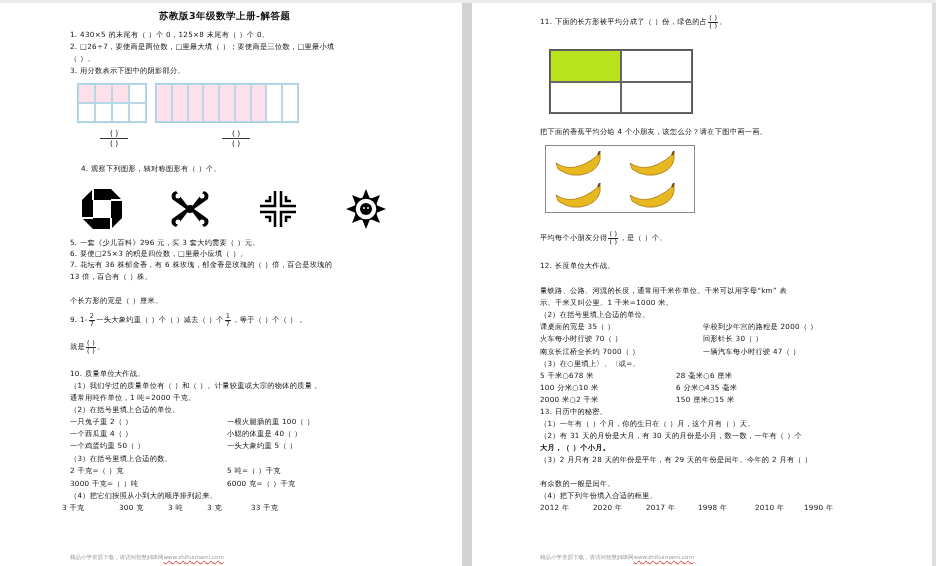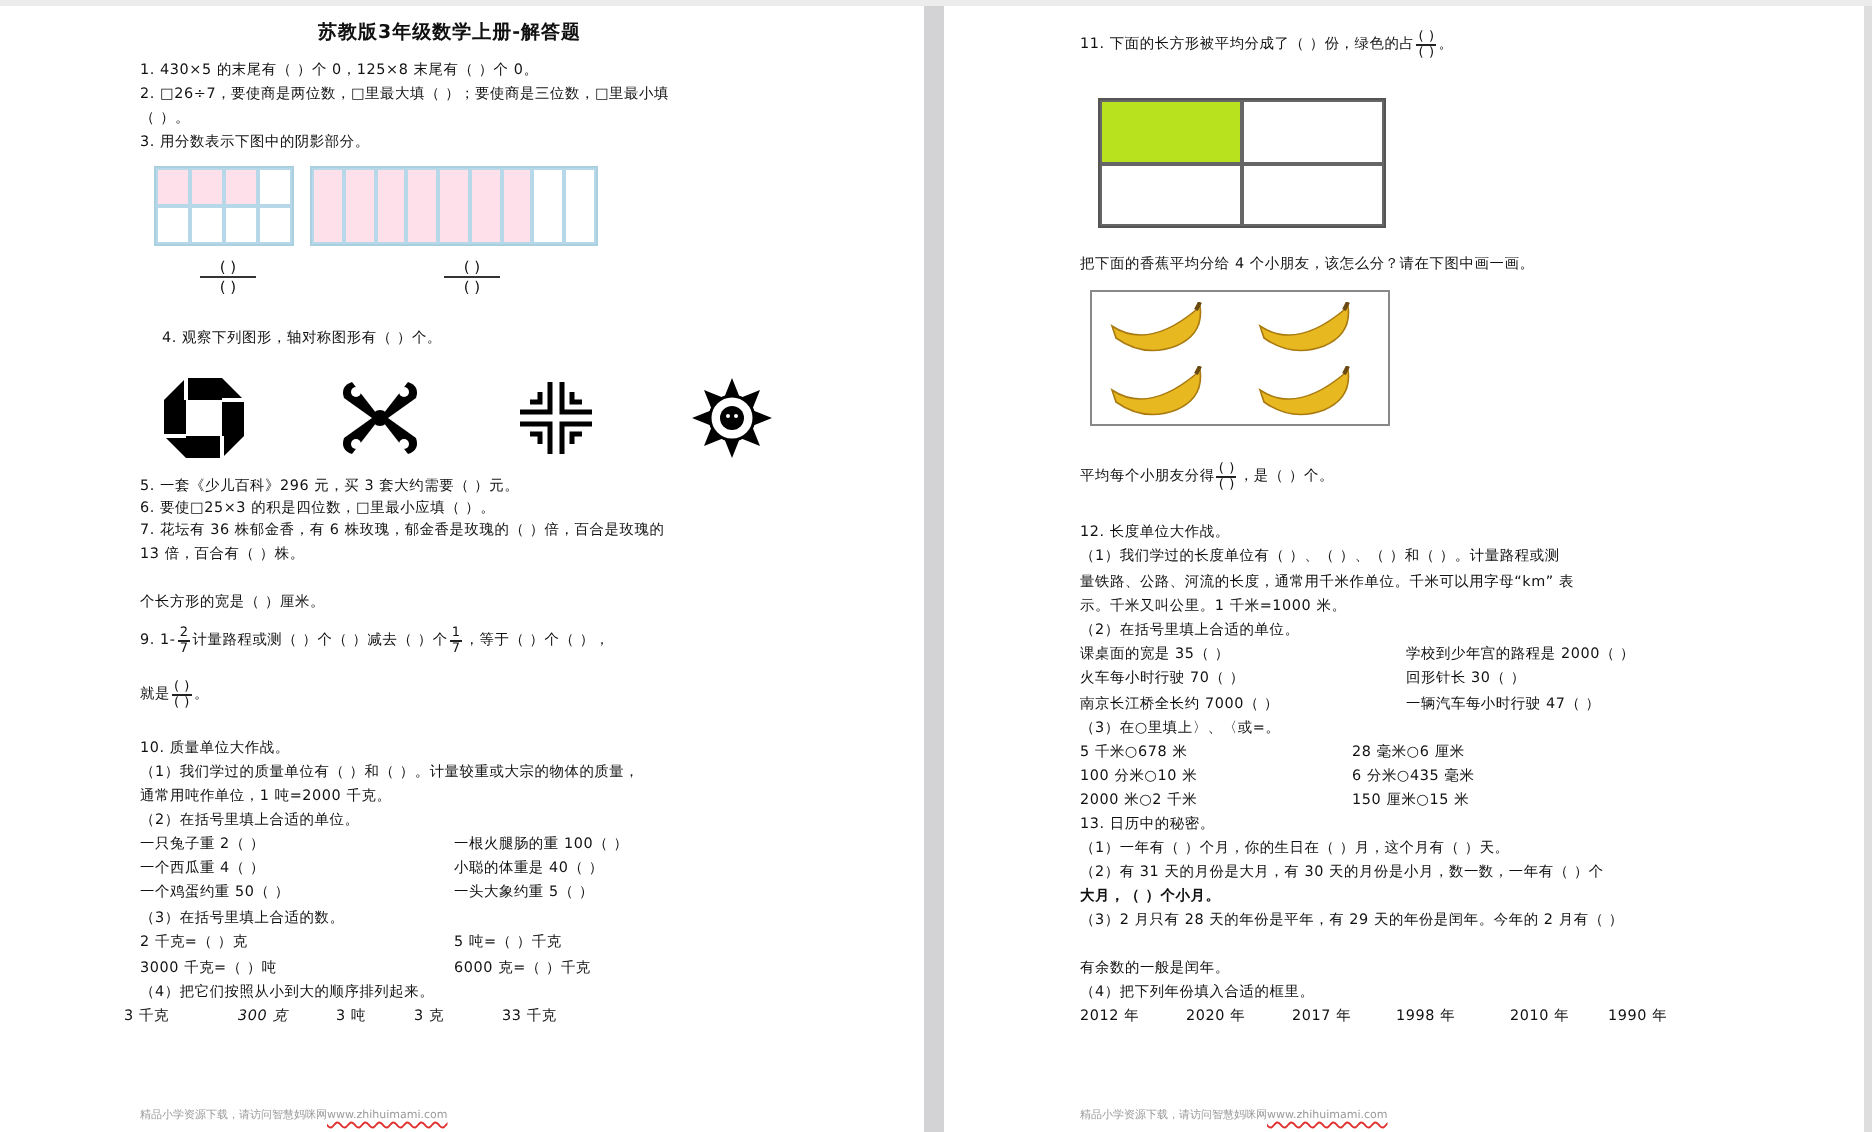--- a/index.html
+++ b/index.html
@@ -139,21 +139,21 @@
     </svg>
   </div>
 
   <div class="line" style="left:70px;top:235px;">5. 一套《少儿百科》296 元，买 3 套大约需要（    ）元。</div>
   <div class="line" style="left:70px;top:246px;">6. 要使□25×3 的积是四位数，□里最小应填（    ）。</div>
   <div class="line" style="left:70px;top:257px;">7. 花坛有 36 株郁金香，有 6 株玫瑰，郁金香是玫瑰的（     ）倍，百合是玫瑰的</div>
   <div class="line" style="left:70px;top:269px;">13 倍，百合有（     ）株。</div>
   <div class="line" style="left:70px;top:293px;">个长方形的宽是（     ）厘米。</div>
 
   <div class="line" style="left:70px;top:309px;line-height:16px;">
-    <span>9. 1-</span><span class="frac"><span class="num">2</span><span class="den">7</span></span><span>计量路程或测（     ）个（     ）减去（      ）个</span><span class="frac"><span class="num">1</span><span class="den">7</span></span><span>，等于（     ）个（     ），</span>
+    <span>9. 1-</span><span class="frac"><span class="num">2</span><span class="den">7</span></span><span>一头大象约重（     ）个（     ）减去（      ）个</span><span class="frac"><span class="num">1</span><span class="den">7</span></span><span>，等于（     ）个（     ），</span>
   </div>
   <div class="line" style="left:70px;top:336px;line-height:16px;">
     <span>就是</span><span class="frac"><span class="num">( )</span><span class="den">( )</span></span><span>。</span>
   </div>
 
   <div class="line" style="left:70px;top:366px;">10. 质量单位大作战。</div>
   <div class="line" style="left:70px;top:378px;">（1）我们学过的质量单位有（   ）和（   ）。计量较重或大宗的物体的质量，</div>
   <div class="line" style="left:70px;top:390px;">通常用吨作单位，1 吨=2000 千克。</div>
   <div class="line" style="left:70px;top:402px;">（2）在括号里填上合适的单位。</div>
 
@@ -165,21 +165,21 @@
   <div class="line" style="left:227px;top:438px;">一头大象约重 5（     ）</div>
 
   <div class="line" style="left:70px;top:451px;">（3）在括号里填上合适的数。</div>
   <div class="line" style="left:70px;top:463px;">2 千克=（      ）克</div>
   <div class="line" style="left:227px;top:463px;">5 吨=（      ）千克</div>
   <div class="line" style="left:70px;top:476px;">3000 千克=（     ）吨</div>
   <div class="line" style="left:227px;top:476px;">6000 克=（      ）千克</div>
 
   <div class="line" style="left:70px;top:488px;">（4）把它们按照从小到大的顺序排列起来。</div>
   <div class="line" style="left:62px;top:500px;">3 千克</div>
-  <div class="line" style="left:119px;top:500px;font-style:italic;">300 克</div>
+  <div class="line" style="left:119px;top:500px;">300 克</div>
   <div class="line" style="left:168px;top:500px;">3 吨</div>
   <div class="line" style="left:207px;top:500px;">3 克</div>
   <div class="line" style="left:251px;top:500px;">33 千克</div>
 
   <div class="footer" style="left:70px;top:551px;">
     <span>精品小学资源下载，请访问智慧妈咪网</span><span class="url">www.zhihuimami.com</span>
   </div>
 </div>
 
 <div class="gutter"></div>
@@ -215,21 +215,20 @@
       <path d="M2,12 Q20,24 44,4 L46,2 Q48,16 34,22 Q18,28 4,18 Z" fill="#e8b820" stroke="#a87a10" stroke-width="0.8"></path>
       <path d="M44,4 L46,0" stroke="#6a4a10" stroke-width="2"></path>
     </svg>
   </div>
 
   <div class="line" style="left:68px;top:227px;line-height:16px;">
     <span>平均每个小朋友分得</span><span class="frac"><span class="num">( )</span><span class="den">( )</span></span><span>，是（    ）个。</span>
   </div>
 
   <div class="line" style="left:68px;top:258px;">12. 长度单位大作战。</div>
-  <div class="line" style="left:68px;top:270px;">（1）我们学过的长度单位有（   ）、（   ）、（   ）和（   ）。计量路程或测</div>
   <div class="line" style="left:68px;top:283px;">量铁路、公路、河流的长度，通常用千米作单位。千米可以用字母“km” 表</div>
   <div class="line" style="left:68px;top:295px;">示。千米又叫公里。1 千米=1000 米。</div>
   <div class="line" style="left:68px;top:307px;">（2）在括号里填上合适的单位。</div>
 
   <div class="line" style="left:68px;top:319px;">课桌面的宽是 35（        ）</div>
   <div class="line" style="left:231px;top:319px;">学校到少年宫的路程是 2000（       ）</div>
   <div class="line" style="left:68px;top:331px;">火车每小时行驶 70（        ）</div>
   <div class="line" style="left:231px;top:331px;">回形针长 30（       ）</div>
   <div class="line" style="left:68px;top:344px;">南京长江桥全长约 7000（        ）</div>
   <div class="line" style="left:231px;top:344px;">一辆汽车每小时行驶 47（       ）</div>

